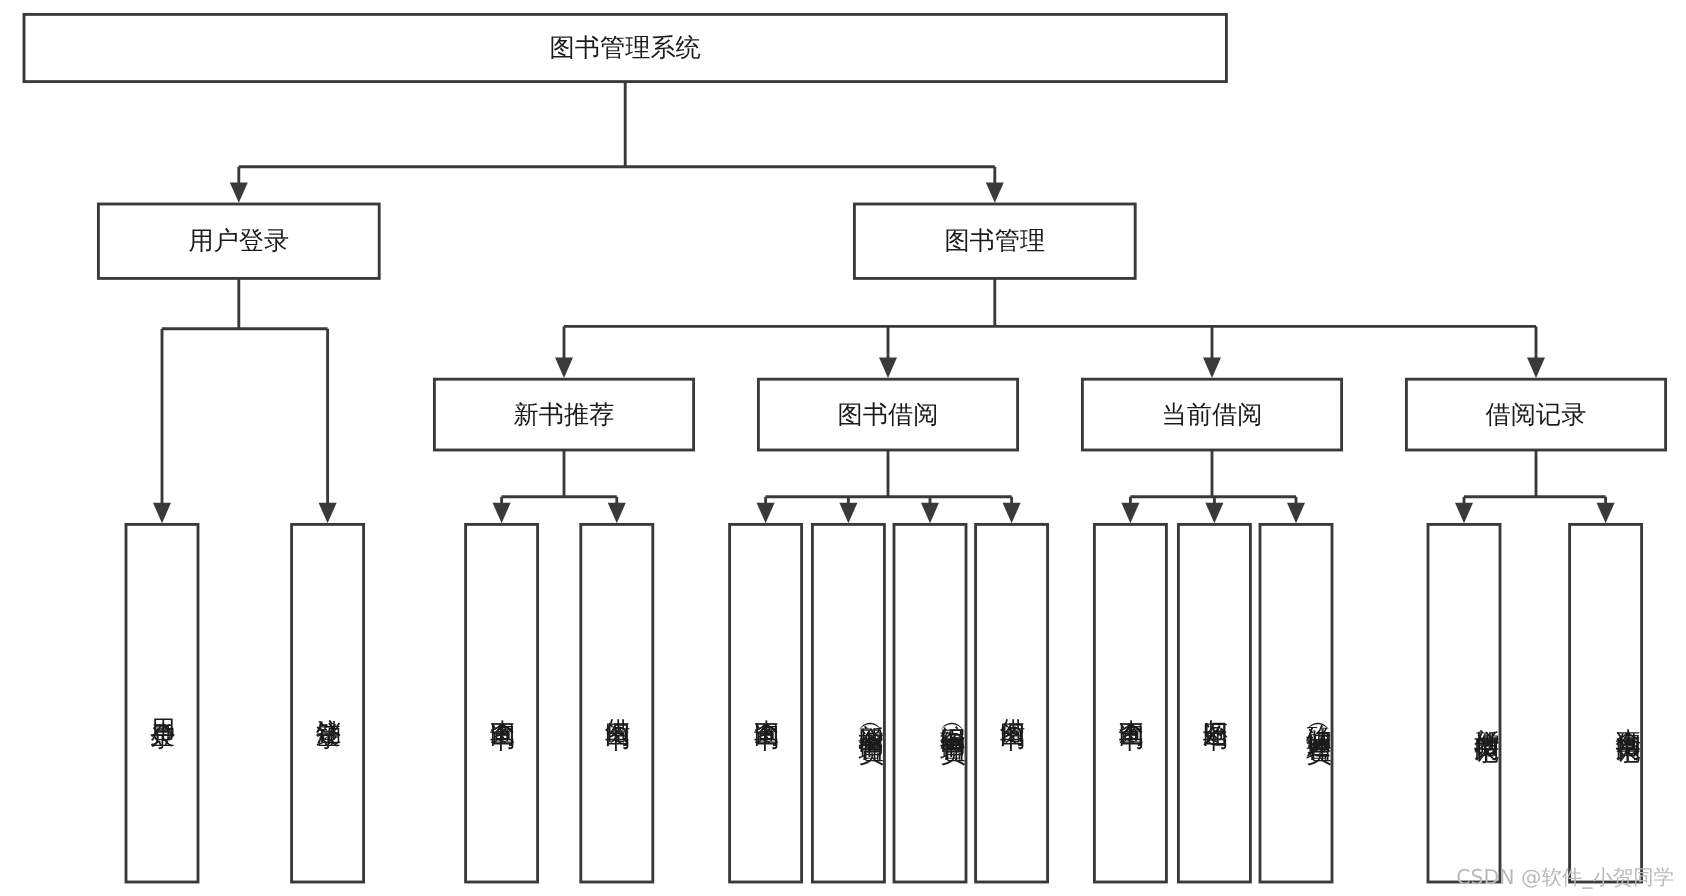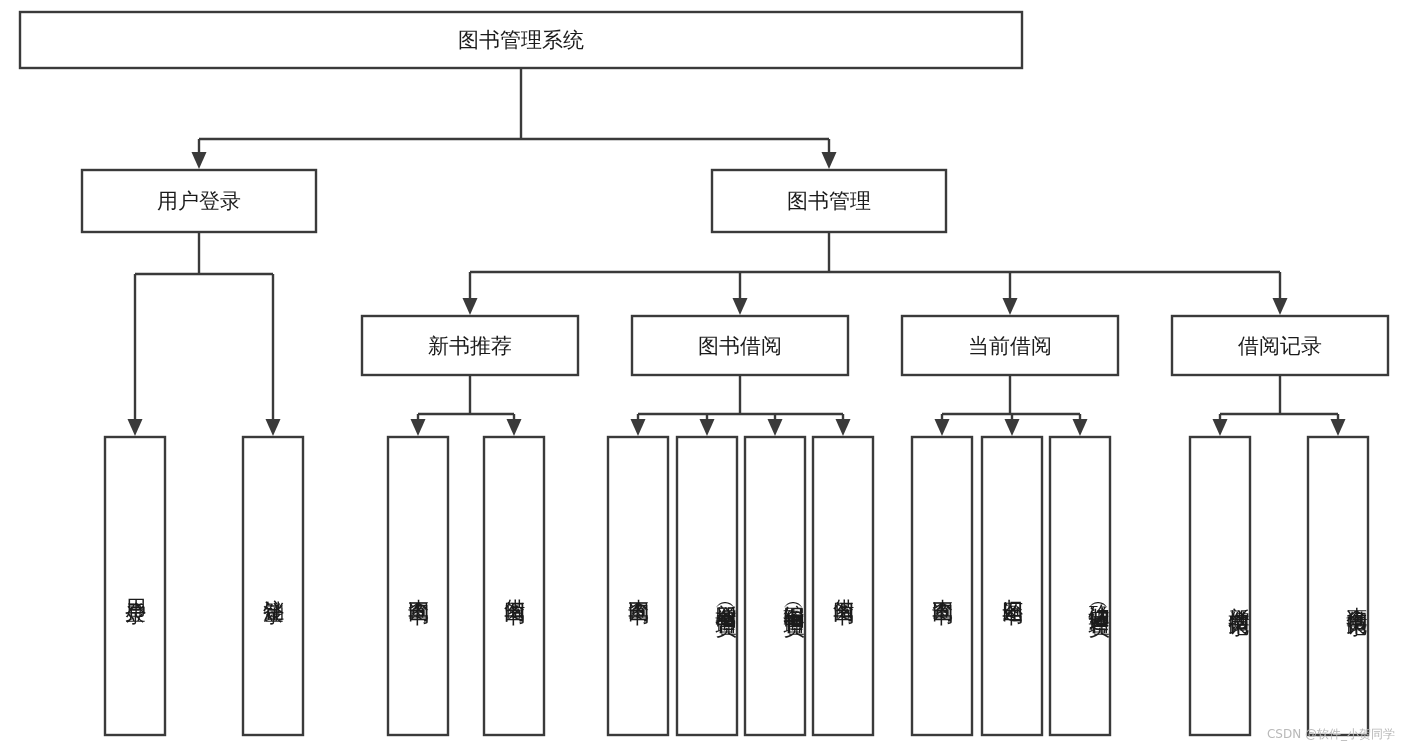--- a/index.html
+++ b/index.html
@@ -69,21 +69,21 @@
     user-select: none;
   }
   .leaf-label.centered {
     align-items: center;
   }
   .watermark {
     position: absolute;
     right: 10px;
     bottom: 4px;
     font-family: "DejaVu Sans", "Liberation Sans", sans-serif;
-    font-size: 12px;
+    font-size: 17px;
     color: #b9b9b9;
     white-space: nowrap;
     user-select: none;
   }
 </style>
 </head>
 <body>
 
 <div id="diagram-root">
   <svg id="flow-svg" viewBox="0 0 1405 747" xmlns="http://www.w3.org/2000/svg">

